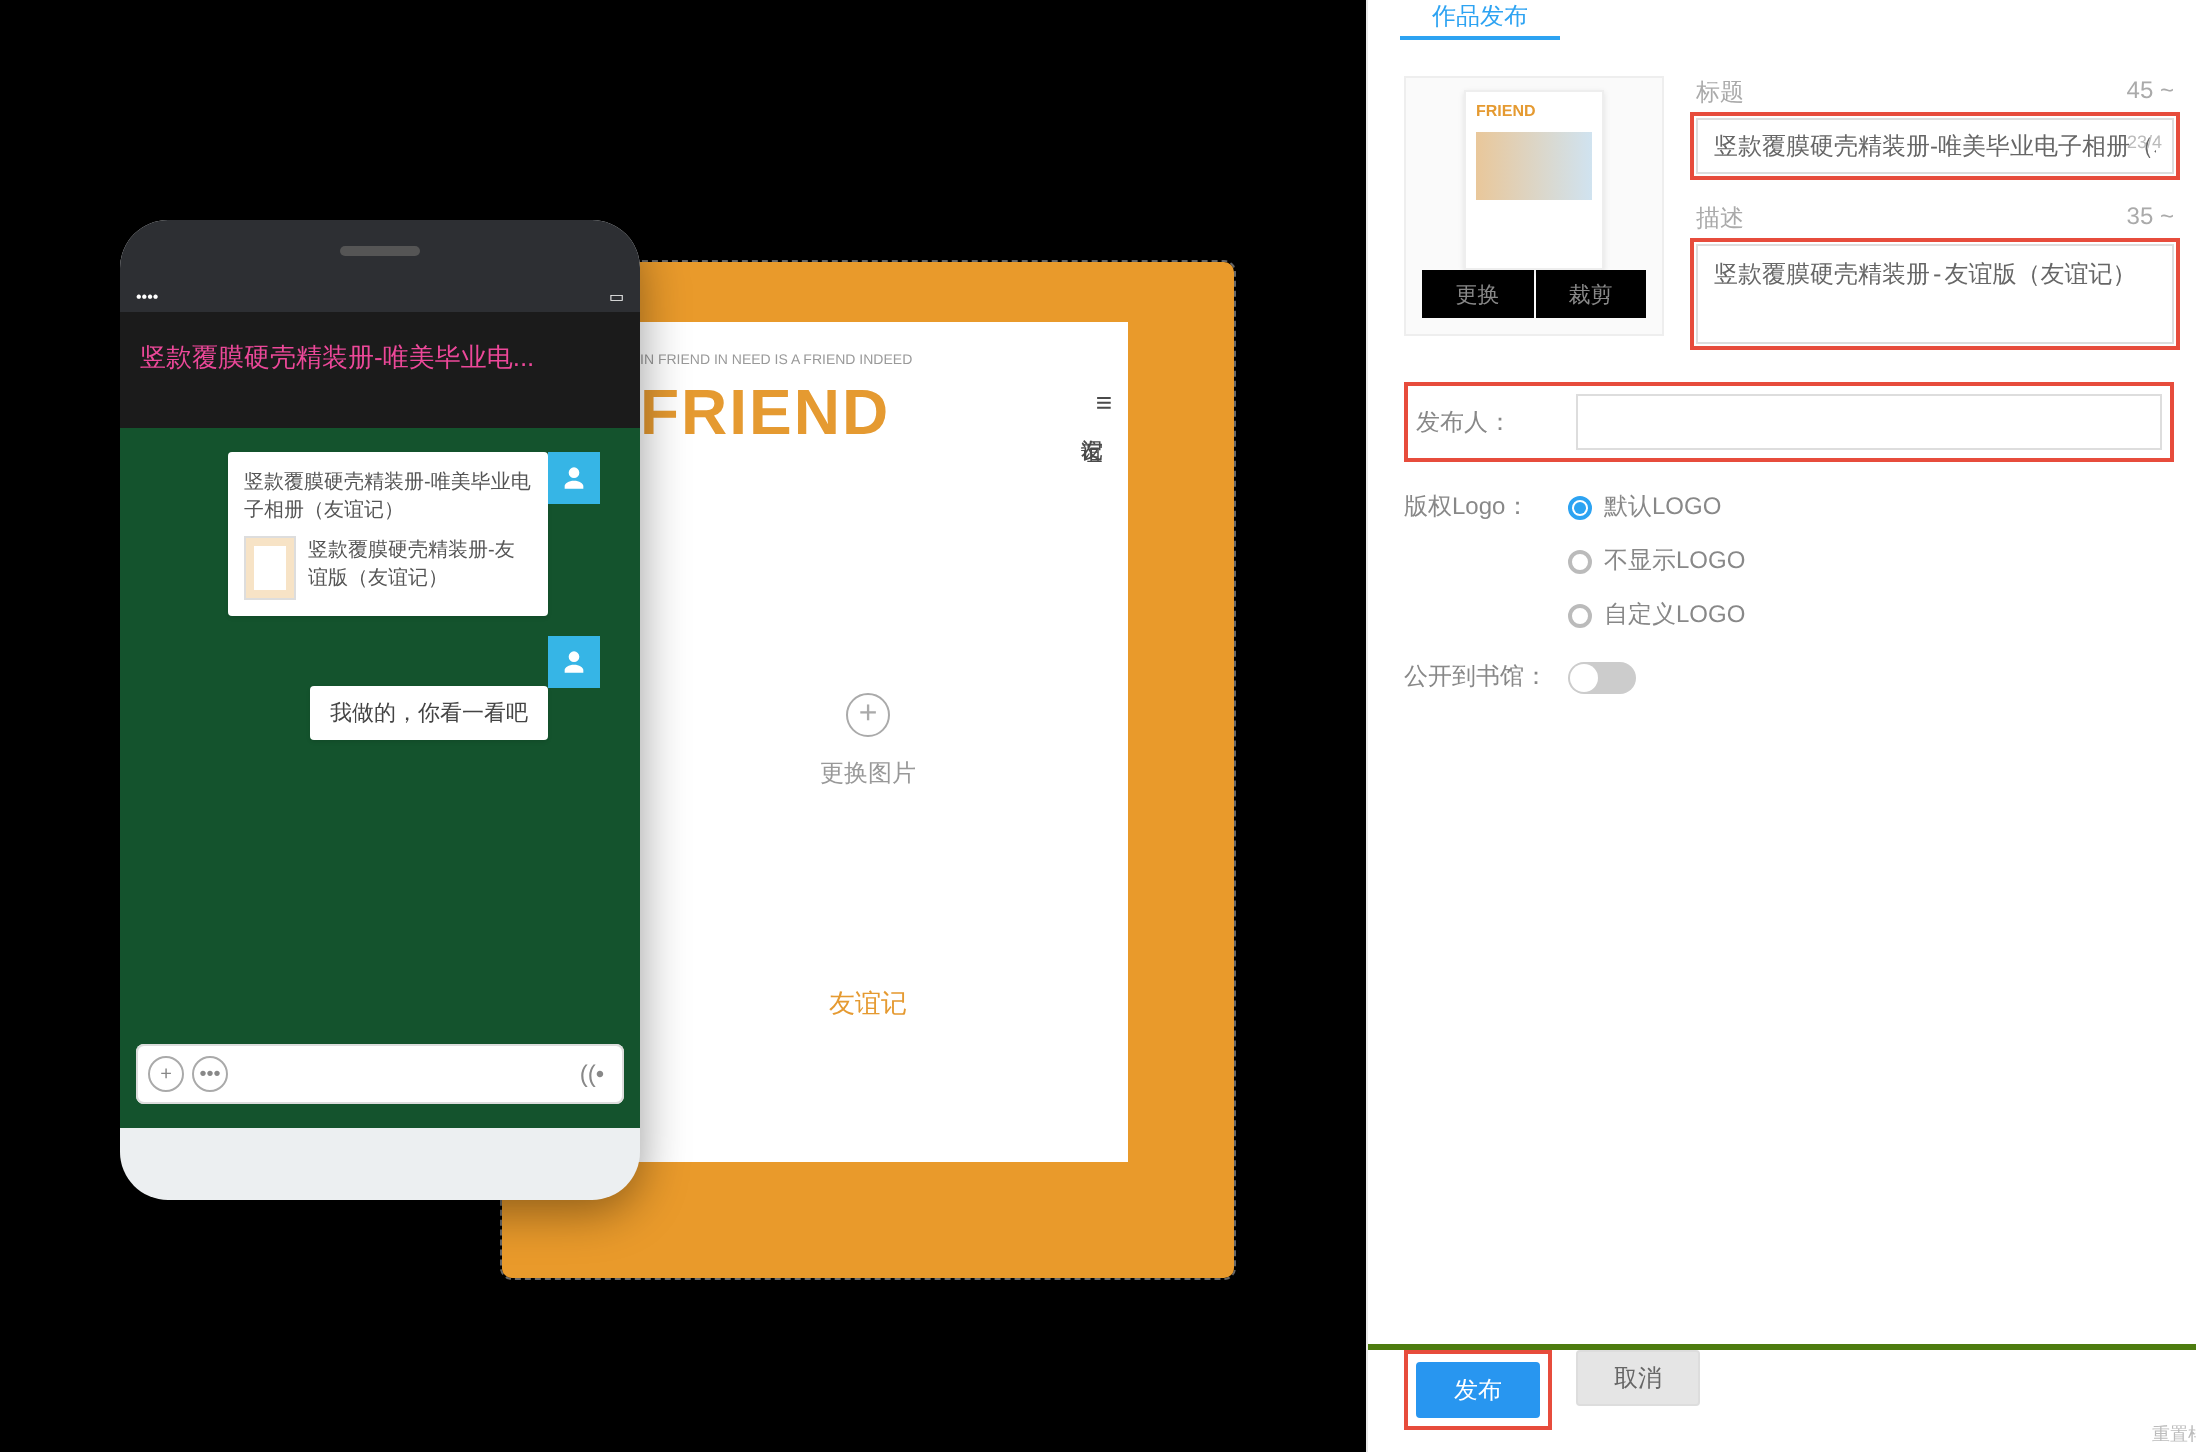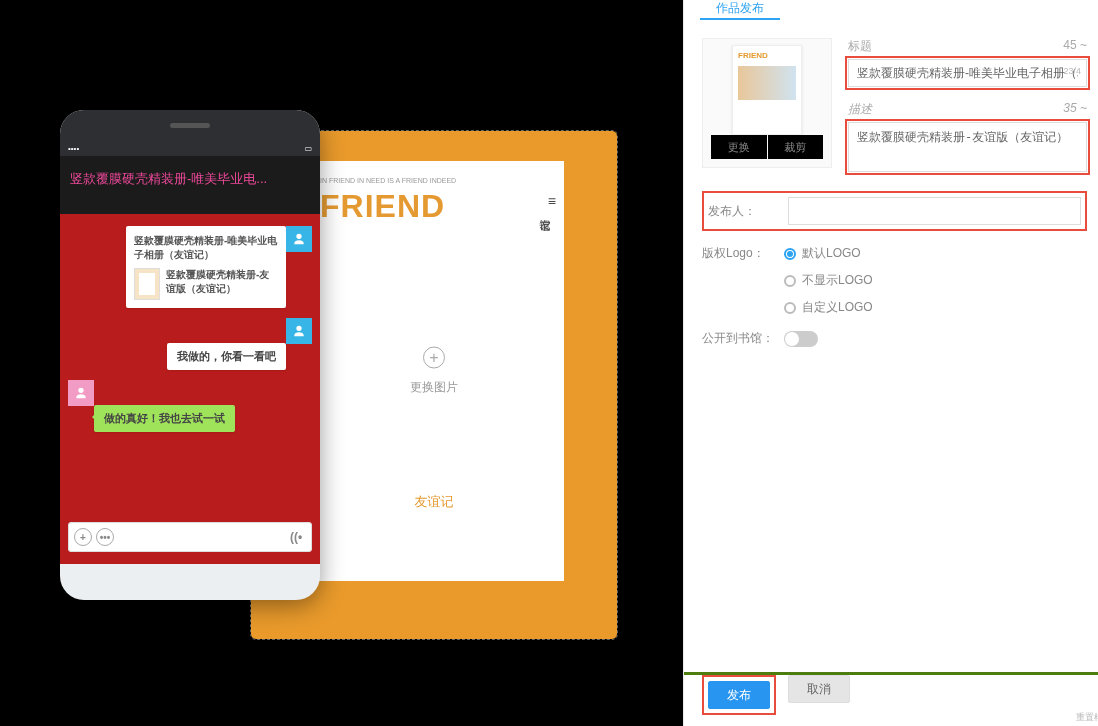--- a/index.html
+++ b/index.html
@@ -17,21 +17,21 @@
   .poster-center .plus { width:22px; height:22px; border:1px solid #aaa; border-radius:50%; display:inline-block; line-height:20px; font-size:16px; color:#aaa; }
   .poster-center .txt { margin-top:10px; font-size:12px; }
   .poster-bottom { position:absolute; bottom:70px; left:50%; transform:translateX(-50%); font-size:13px; color:#e59a31; }
   
   .phone { position:absolute; left:60px; top:110px; width:260px; height:490px; background:#eceff1; border-radius:24px; box-shadow:0 6px 24px rgba(0,0,0,0.4); overflow:hidden; }
   .phone-top { height:30px; background:#2d2f33; position:relative; }
   .speaker { width:40px; height:5px; background:#555; border-radius:3px; position:absolute; left:50%; top:13px; transform:translateX(-50%); }
   .status-bar { height:16px; background:#2d2f33; color:#fff; font-size:8px; display:flex; justify-content:space-between; align-items:center; padding:0 8px; }
   .phone-header { height:38px; background:#1b1b1b; color:#ec4899; font-size:13px; display:flex; align-items:flex-end; padding:0 10px 6px; }
   .phone-sub { height:20px; background:#1b1b1b; }
-  .chat { height:350px; background:#b91c1c; padding:12px 8px; position:relative;font-weight:bold; }
+  .chat { height:350px; background:#14532d; padding:12px 20px; position:relative; }
   .bubble-row { display:flex; margin-bottom:10px; }
   .bubble-row.right-row { justify-content:flex-end; }
   .bubble-row.left-row { justify-content:flex-start; }
   .avatar { width:26px; height:26px; display:flex; justify-content:center; align-items:center; }
   .avatar.blue { background:#36b5e6; color:#fff; }
   .avatar.pink { background:#f19bc5; color:#fff; }
   .avatar svg { width:16px; height:16px; }
   .card { background:#fff; border-radius:2px; padding:8px; width:160px; font-size:10px; color:#555; box-shadow:0 1px 2px rgba(0,0,0,0.1); }
   .card .sub-item { display:flex; margin-top:6px; }
   .sub-thumb { width:26px; height:32px; background:#f7e3c6; border:1px solid #ddd; margin-right:6px; flex:none; position:relative; }
@@ -122,28 +122,20 @@
         </div>
       </div>
       <div class="bubble-row right-row">
         <div class="bubble">我做的，你看一看吧</div>
         <div class="avatar blue">
           <svg viewBox="0 0 24 24" fill="#fff">
               <path d="M12 12a4 4 0 100-8 4 4 0 000 8zm0 2c-4 0-7 2-7 4v2h14v-2c0-2-3-4-7-4z"></path>
             </svg>
         </div>
       </div>
-      <div class="bubble-row left-row">
-        <div class="avatar pink">
-          <svg viewBox="0 0 24 24" fill="#fff">
-              <path d="M12 12a4 4 0 100-8 4 4 0 000 8zm0 2c-4 0-7 2-7 4v2h14v-2c0-2-3-4-7-4z"></path>
-            </svg>
-        </div>
-        <div class="bubble green">做的真好！我也去试一试</div>
-      </div>
       <div class="chat-input">
         <span class="circ">+</span>
         <span class="circ">•••</span>
         <div class="field"></div>
         <span class="wave">((•</span>
       </div>
     </div>
   </div>
 </div>
 
@@ -162,21 +154,21 @@
           <button>更换</button>
           <button>裁剪</button>
         </div>
       </div>
       <div class="form-col">
         <div class="label-row">
           <span>标题</span>
           <span>45 ~</span>
         </div>
         <input class="input highlight" value="竖款覆膜硬壳精装册-唯美毕业电子相册（友" style="">
-        <div class="label-row" style="margin-top:14px;font-style:italic;">
+        <div class="label-row" style="margin-top:14px;">
           <span>描述</span>
           <span>35 ~</span>
         </div>
         <textarea class="textarea highlight" style="">竖款覆膜硬壳精装册-友谊版（友谊记）</textarea>
       </div>
     </div>
 
     <div class="field-row">
       <div class="hl-wrap" style="width:100%;">
         <span class="lbl">发布人：</span>

